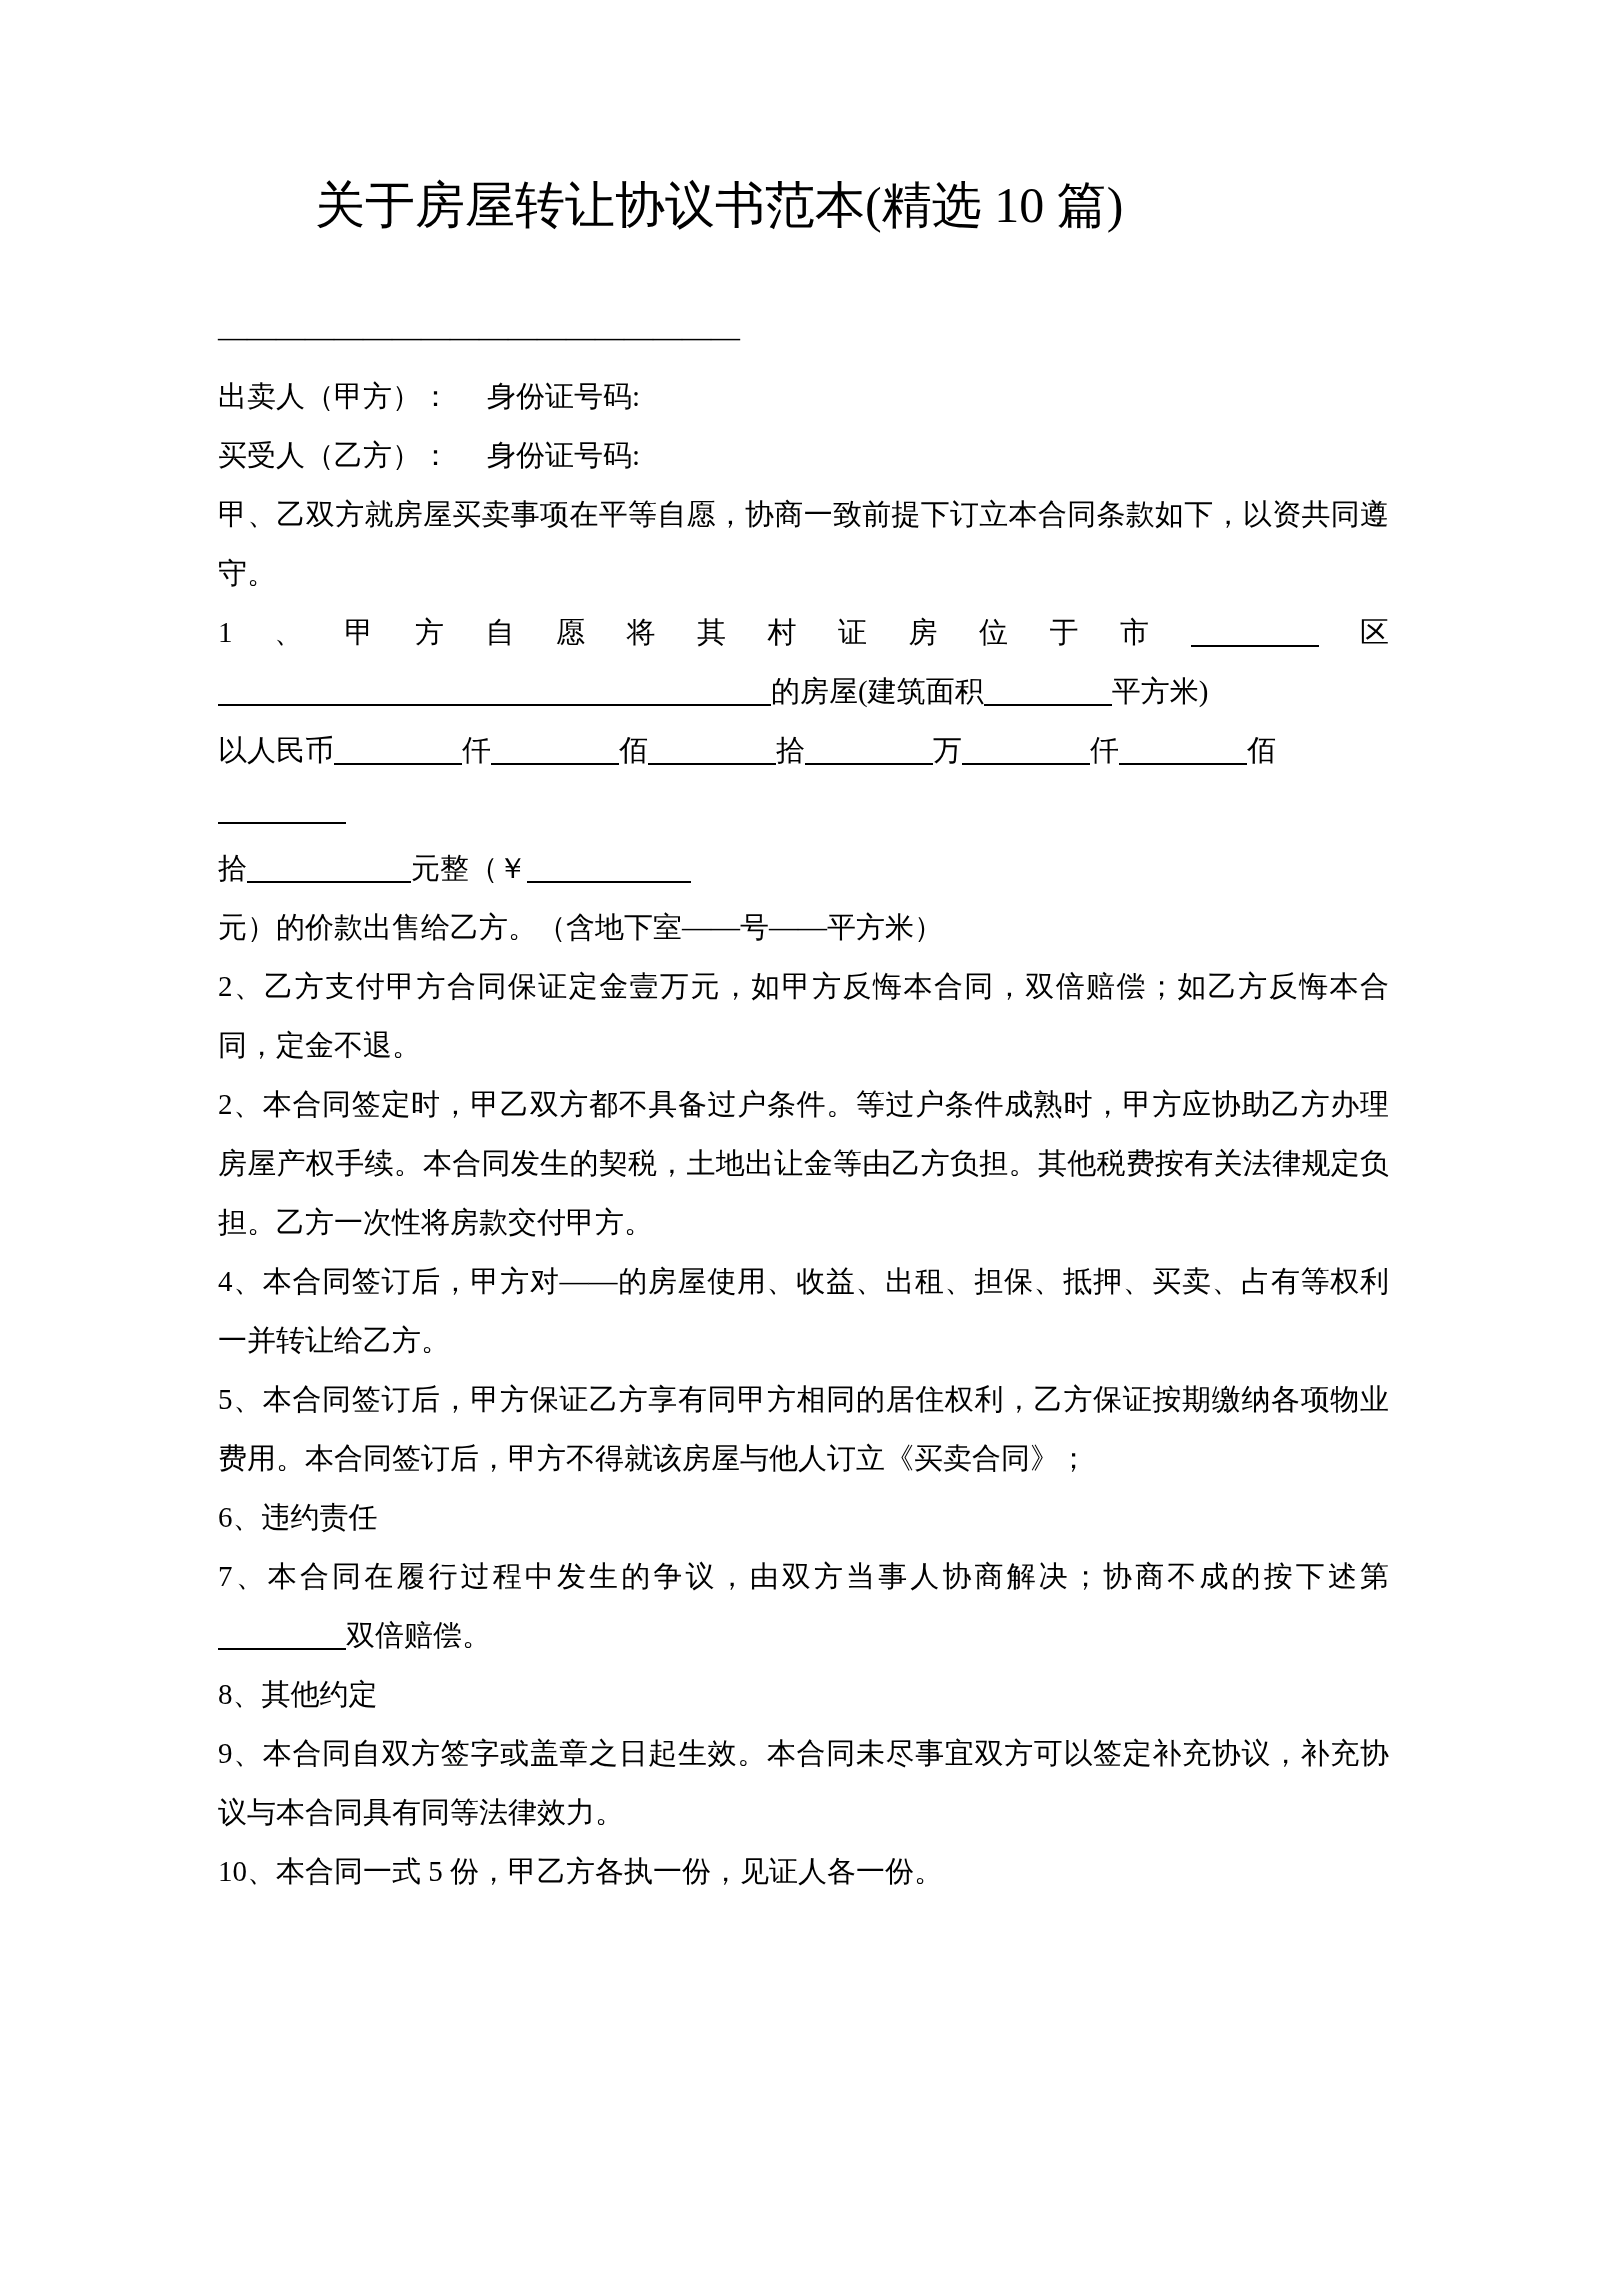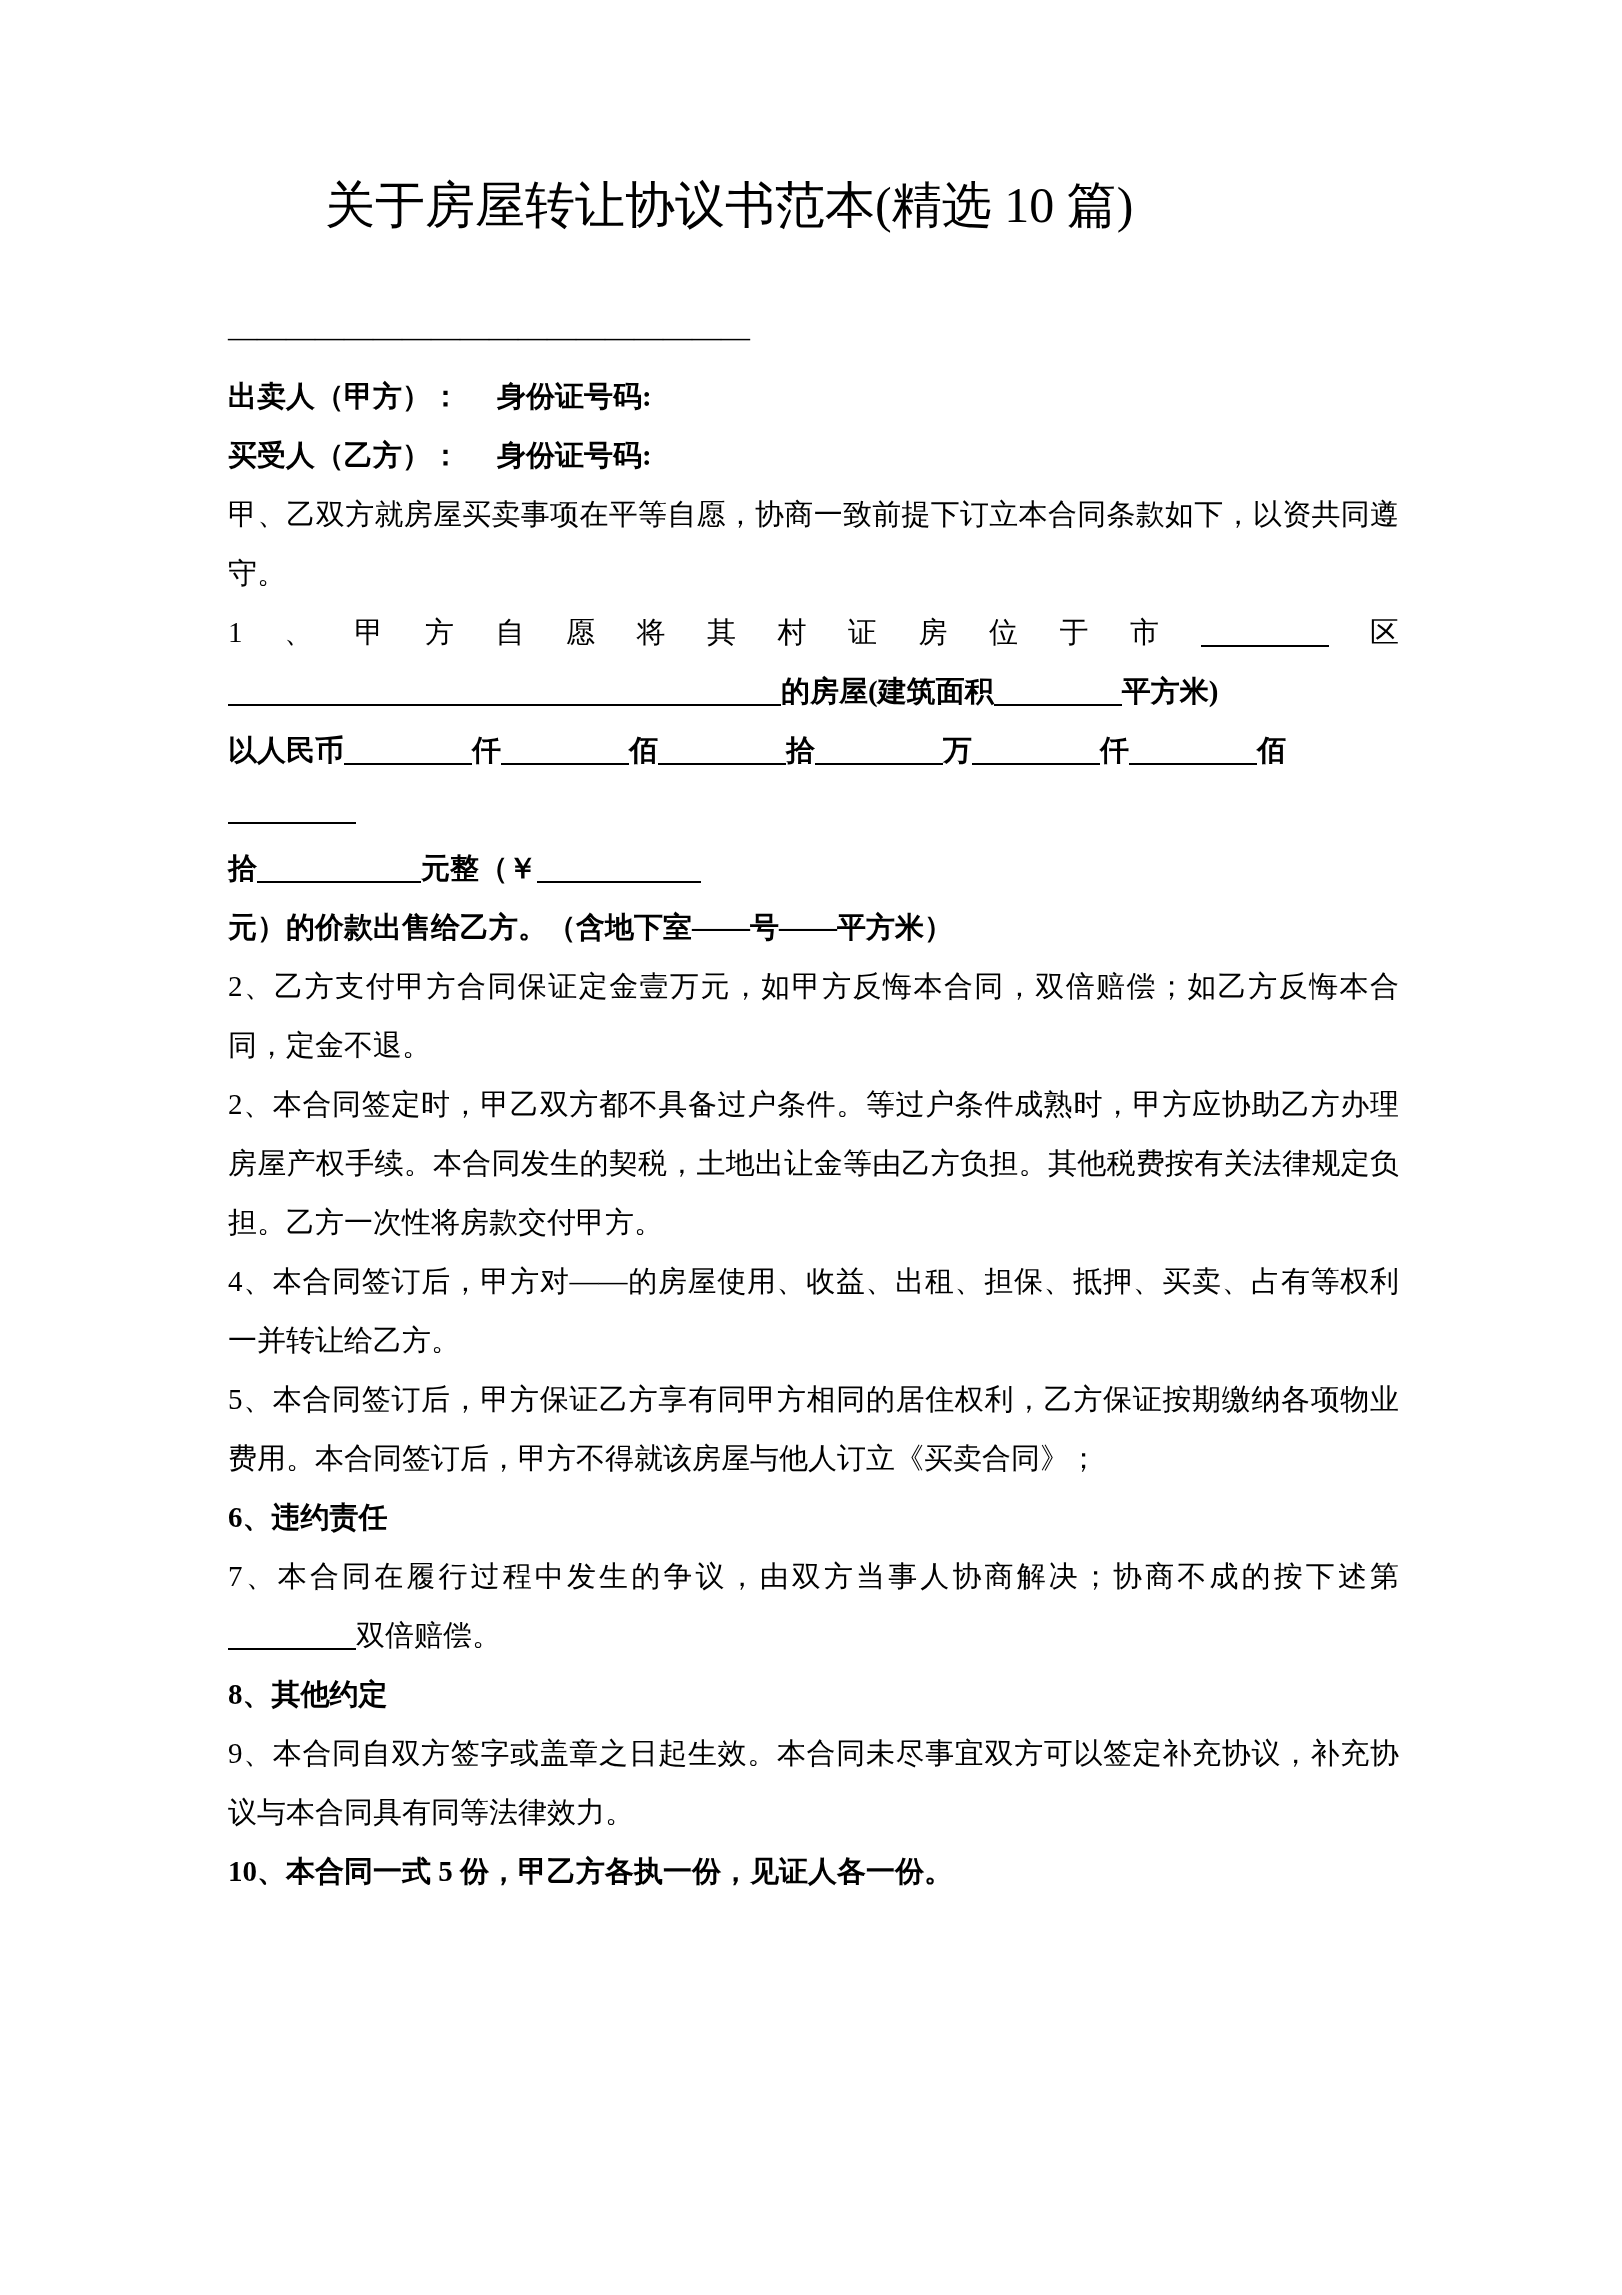--- a/index.html
+++ b/index.html
@@ -11,21 +11,21 @@
     position: relative;
     width: 1623px;
     height: 2295px;
     background: #ffffff;
     font-family: "Liberation Serif", "DejaVu Serif", serif;
     color: #000000;
     overflow: hidden;
   }
   .content {
     position: absolute;
-    left: 228px;
+    left: 218px;
     top: 0;
     width: 1171px;
   }
 
   
   .doc-title {
     font-family: "Liberation Serif", "DejaVu Serif", serif;
     font-size: 50px;
     line-height: 1.15;
     font-weight: normal;
@@ -56,21 +56,20 @@
     word-break: break-all;
     white-space: normal;
   }
   .para.spread {
     text-align: justify;
     text-align-last: justify;
   }
   .para.single {
     text-align: left;
     text-align-last: left;
-    font-weight: bold;
   }
 
   
   .blank {
     display: inline-block;
     border-bottom: 2px solid #000;
     vertical-align: baseline;
     height: 33px;
     margin-bottom: -5.2px;
   }

